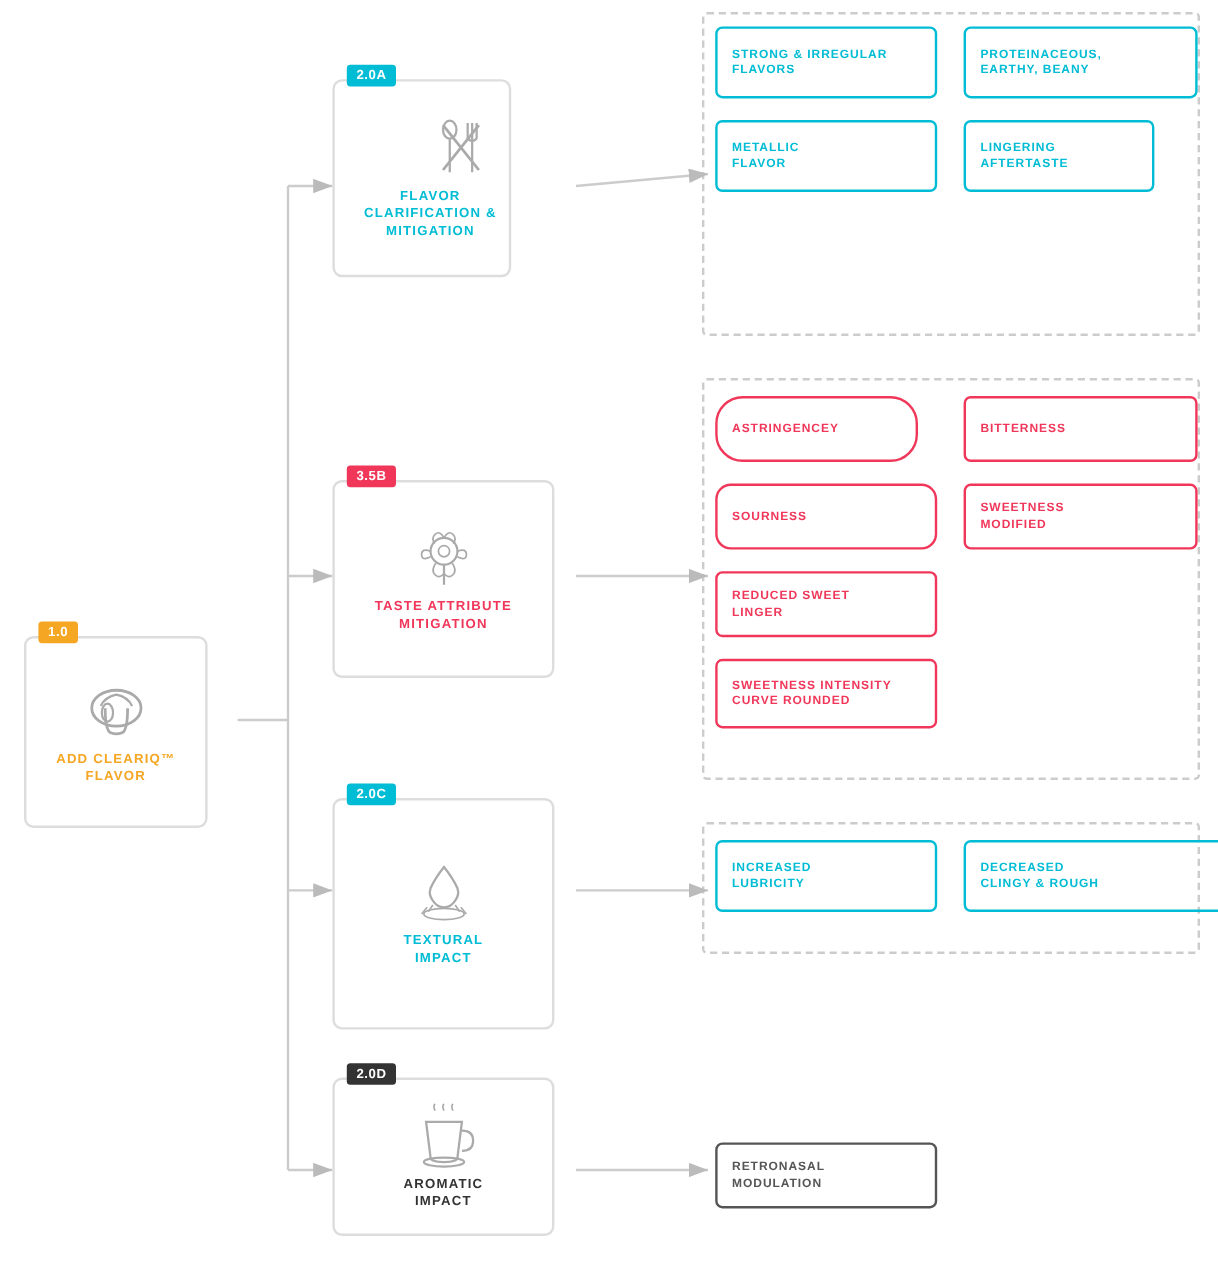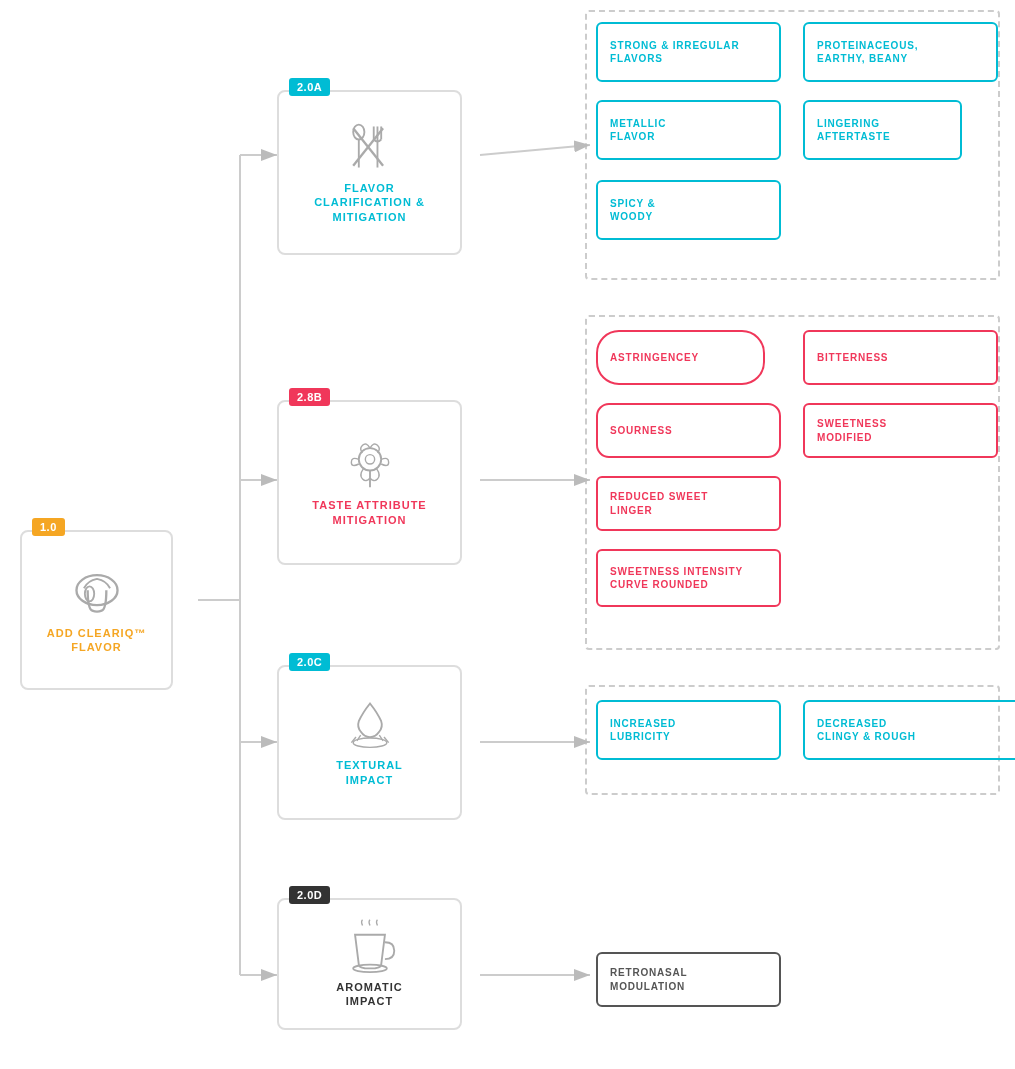--- a/index.html
+++ b/index.html
@@ -149,21 +149,21 @@
     <svg class="icon-svg" viewBox="0 0 60 60" fill="none">
       <ellipse cx="30" cy="28" rx="22" ry="16" stroke="#aaa" stroke-width="2.5" fill="none"></ellipse>
       <path d="M20 28 Q20 48 25 50 Q30 52 35 50 Q40 48 40 28" stroke="#aaa" stroke-width="2.5" fill="none"></path>
       <ellipse cx="22" cy="32" rx="5" ry="8" stroke="#aaa" stroke-width="2" fill="none"></ellipse>
       <path d="M16 26 Q20 18 30 16 Q40 18 44 26" stroke="#aaa" stroke-width="2" fill="none"></path>
     </svg>
     <div class="node-label node-label-orange" style="white-space: pre-line;">ADD CLEARIQ™
 FLAVOR</div>
   </div>
 
-  <div class="node-box" style="left:277px; top:90px; width:185px; height:165px;">
+  <div class="node-box" style="left:277px; top:66px; width:149px; height:165px;align-items:flex-end;">
     <div class="badge badge-cyan">2.0A</div>
 
     <svg class="icon-svg" viewBox="0 0 60 60" fill="none">
 
       <ellipse cx="18" cy="14" rx="6" ry="8" stroke="#aaa" stroke-width="2" fill="none"></ellipse>
       <line x1="18" y1="22" x2="18" y2="52" stroke="#aaa" stroke-width="2"></line>
 
       <line x1="38" y1="8" x2="38" y2="52" stroke="#aaa" stroke-width="2"></line>
       <line x1="34" y1="8" x2="34" y2="22" stroke="#aaa" stroke-width="2"></line>
       <line x1="42" y1="8" x2="42" y2="22" stroke="#aaa" stroke-width="2"></line>
@@ -171,38 +171,38 @@
 
       <line x1="12" y1="10" x2="44" y2="50" stroke="#aaa" stroke-width="2.5"></line>
       <line x1="44" y1="10" x2="12" y2="50" stroke="#aaa" stroke-width="2.5"></line>
     </svg>
     <div class="node-label node-label-cyan" style="white-space: pre-line;">FLAVOR
 CLARIFICATION &amp;
 MITIGATION</div>
   </div>
 
   <div class="node-box" style="left:277px; top:400px; width:185px; height:165px;">
-    <div class="badge badge-pink">2.8B</div>
+    <div class="badge badge-pink">3.5B</div>
 
     <svg class="icon-svg" viewBox="0 0 60 60" fill="none">
       <circle cx="30" cy="25" r="12" stroke="#aaa" stroke-width="2" fill="none"></circle>
       <path d="M30 13 Q26 6 22 10 Q18 14 22 18" stroke="#aaa" stroke-width="1.5" fill="none"></path>
       <path d="M30 13 Q34 6 38 10 Q42 14 38 18" stroke="#aaa" stroke-width="1.5" fill="none"></path>
       <path d="M18 25 Q10 22 10 28 Q10 34 18 30" stroke="#aaa" stroke-width="1.5" fill="none"></path>
       <path d="M42 25 Q50 22 50 28 Q50 34 42 30" stroke="#aaa" stroke-width="1.5" fill="none"></path>
       <path d="M23 35 Q18 42 22 46 Q26 50 30 45" stroke="#aaa" stroke-width="1.5" fill="none"></path>
       <path d="M37 35 Q42 42 38 46 Q34 50 30 45" stroke="#aaa" stroke-width="1.5" fill="none"></path>
       <circle cx="30" cy="25" r="5" stroke="#aaa" stroke-width="1.5" fill="none"></circle>
       <line x1="30" y1="37" x2="30" y2="55" stroke="#aaa" stroke-width="2"></line>
     </svg>
     <div class="node-label node-label-pink" style="white-space: pre-line;">TASTE ATTRIBUTE
 MITIGATION</div>
   </div>
 
-  <div class="node-box" style="left:277px; top:665px; width:185px; height:155px;">
+  <div class="node-box" style="left:277px; top:665px; width:185px; height:193px;">
     <div class="badge badge-cyan">2.0C</div>
 
     <svg class="icon-svg" viewBox="0 0 60 60" fill="none">
       <path d="M30 8 Q22 18 18 27 Q16 33 20 38 Q24 44 30 44 Q36 44 40 38 Q44 33 42 27 Q38 18 30 8Z" stroke="#aaa" stroke-width="2" fill="none"></path>
 
       <ellipse cx="30" cy="50" rx="18" ry="5" stroke="#aaa" stroke-width="1.5" fill="none"></ellipse>
       <line x1="15" y1="44" x2="10" y2="50" stroke="#aaa" stroke-width="1.5"></line>
       <line x1="45" y1="44" x2="50" y2="50" stroke="#aaa" stroke-width="1.5"></line>
       <line x1="20" y1="42" x2="16" y2="48" stroke="#aaa" stroke-width="1.5"></line>
       <line x1="40" y1="42" x2="44" y2="48" stroke="#aaa" stroke-width="1.5"></line>
@@ -237,23 +237,20 @@
     PROTEINACEOUS,<br>EARTHY, BEANY
   </div>
 
   <div class="tag-box tag-cyan" style="left:596px; top:100px; width:185px; min-height:60px;">
     METALLIC<br>FLAVOR
   </div>
   <div class="tag-box tag-cyan" style="left:803px; top:100px; width:159px; min-height:60px;">
     LINGERING<br>AFTERTASTE
   </div>
 
-  <div class="tag-box tag-cyan" style="left:596px; top:180px; width:185px; min-height:60px;">
-    SPICY &amp;<br>WOODY
-  </div>
 
   <div class="tag-box tag-pink" style="left:596px; top:330px; width:169px; min-height:55px; align-items:center;border-radius:23px;">
     ASTRINGENCEY
   </div>
   <div class="tag-box tag-pink" style="left:803px; top:330px; width:195px; min-height:55px; align-items:center;">
     BITTERNESS
   </div>
 
   <div class="tag-box tag-pink" style="left:596px; top:403px; width:185px; min-height:55px; align-items:center;border-radius:13px;">
     SOURNESS

